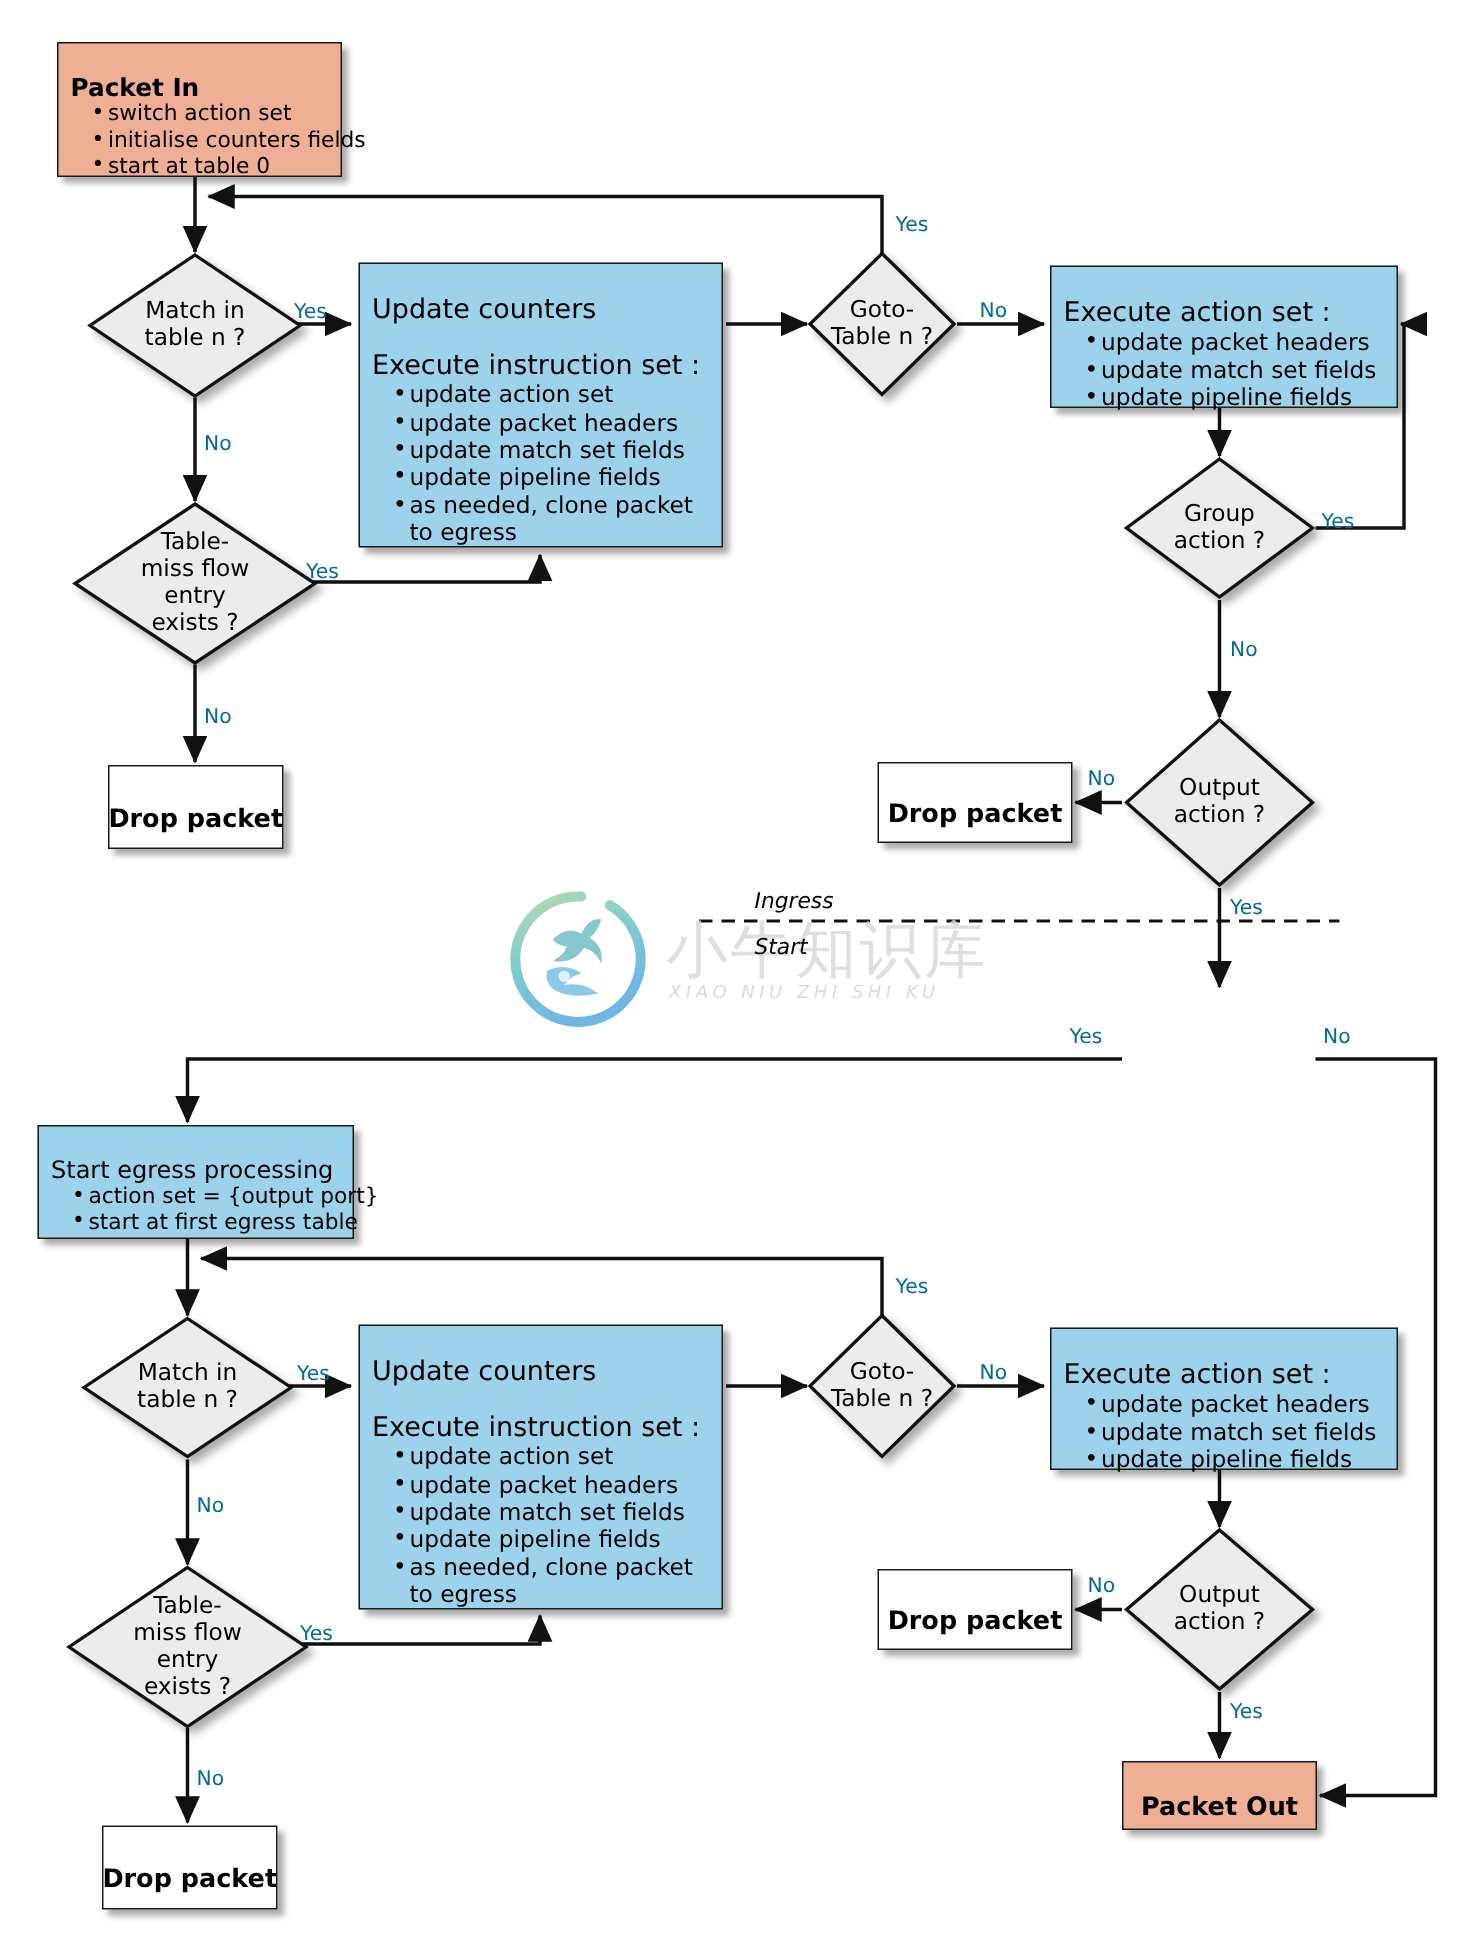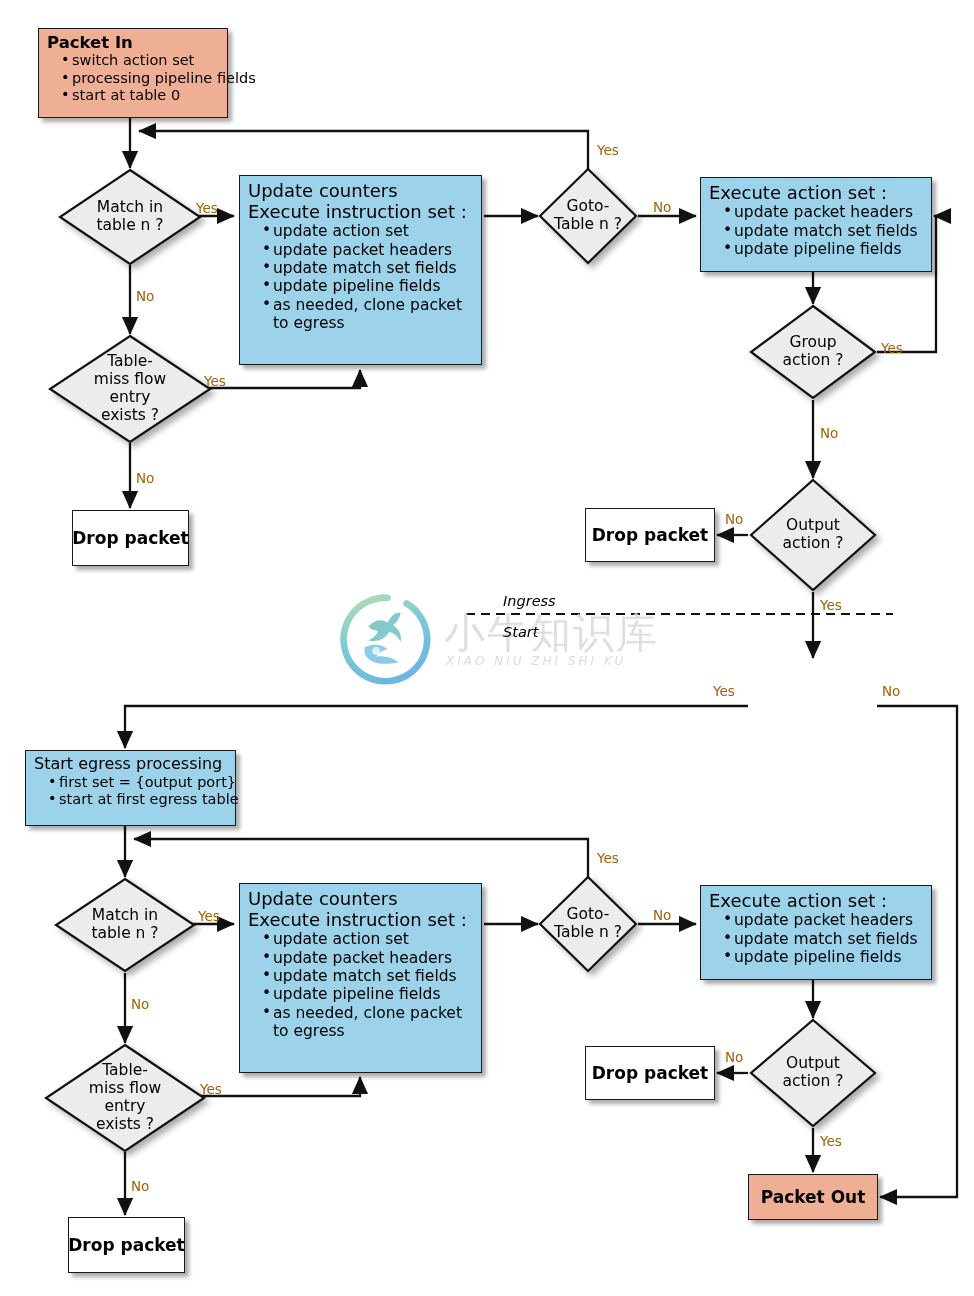--- a/index.html
+++ b/index.html
@@ -28,20 +28,21 @@
     color: #000;
   }
   .box.orange { background: #EFAF94; }
   .box.blue   { background: #9DD3EA; }
   .box.white  { background: #ffffff; }
 
   .box .title {
     font-weight: bold;
     font-size: 16.5px;
     white-space: nowrap;
+    margin-top: 16px;
   }
   .box .title.reg {
     font-weight: normal;
     font-size: 18px;
   }
   .box ul {
     margin: 0;
     padding: 0 0 0 14px;
     list-style: none;
   }
@@ -90,21 +91,21 @@
     line-height: 1.15;
     text-align: center;
     color: #000;
     pointer-events: none;
   }
 
   
   .elabel {
     position: absolute;
     font-size: 13.5px;
-    color: #a16207;
+    color: #0369a1;
     white-space: nowrap;
   }
   .phase-label {
     position: absolute;
     font-size: 14.5px;
     font-style: italic;
     color: #000;
     white-space: nowrap;
   }
 
@@ -232,21 +233,21 @@
     <div class="wm-en">XIAO NIU ZHI SHI KU</div>
   </div>
 
   <div class="phase-label" style="left:503px; top:593px;">Ingress</div>
   <div class="phase-label" style="left:503px; top:624px;">Start</div>
 
   <div class="box orange" style="left:38px; top:28px; width:190px; height:90px;">
     <div class="title">Packet In</div>
     <ul>
       <li>switch action set</li>
-      <li>processing pipeline fields</li>
+      <li>initialise counters fields</li>
       <li>start at table 0</li>
     </ul>
   </div>
 
   <div class="diamond" style="left:58px; top:168px; width:144px; height:98px;">
     <div class="shape">
       <svg viewBox="0 0 144 98" preserveAspectRatio="none">
         <polygon points="72,2 142,49 72,96 2,49" fill="#ECECEC" stroke="#111" stroke-width="2.2" style="filter:drop-shadow(4px 4px 3px rgba(0,0,0,0.33))"></polygon>
       </svg>
     </div>
@@ -332,21 +333,21 @@
   </div>
 
   <div class="box white center-label" style="left:585px; top:508px; width:130px; height:54px;">
     <div class="title">Drop packet</div>
   </div>
 
 
   <div class="box blue" style="left:25px; top:750px; width:211px; height:76px;">
     <div class="title reg" style="font-size:16px;">Start egress processing</div>
     <ul>
-      <li>first set = {output port}</li>
+      <li>action set = {output port}</li>
       <li>start at first egress table</li>
     </ul>
   </div>
 
   <div class="diamond" style="left:54px; top:877px; width:142px; height:96px;">
     <div class="shape">
       <svg viewBox="0 0 142 96" preserveAspectRatio="none">
         <polygon points="71,2 140,48 71,94 2,48" fill="#ECECEC" stroke="#111" stroke-width="2.2" style="filter:drop-shadow(4px 4px 3px rgba(0,0,0,0.33))"></polygon>
       </svg>
     </div>

